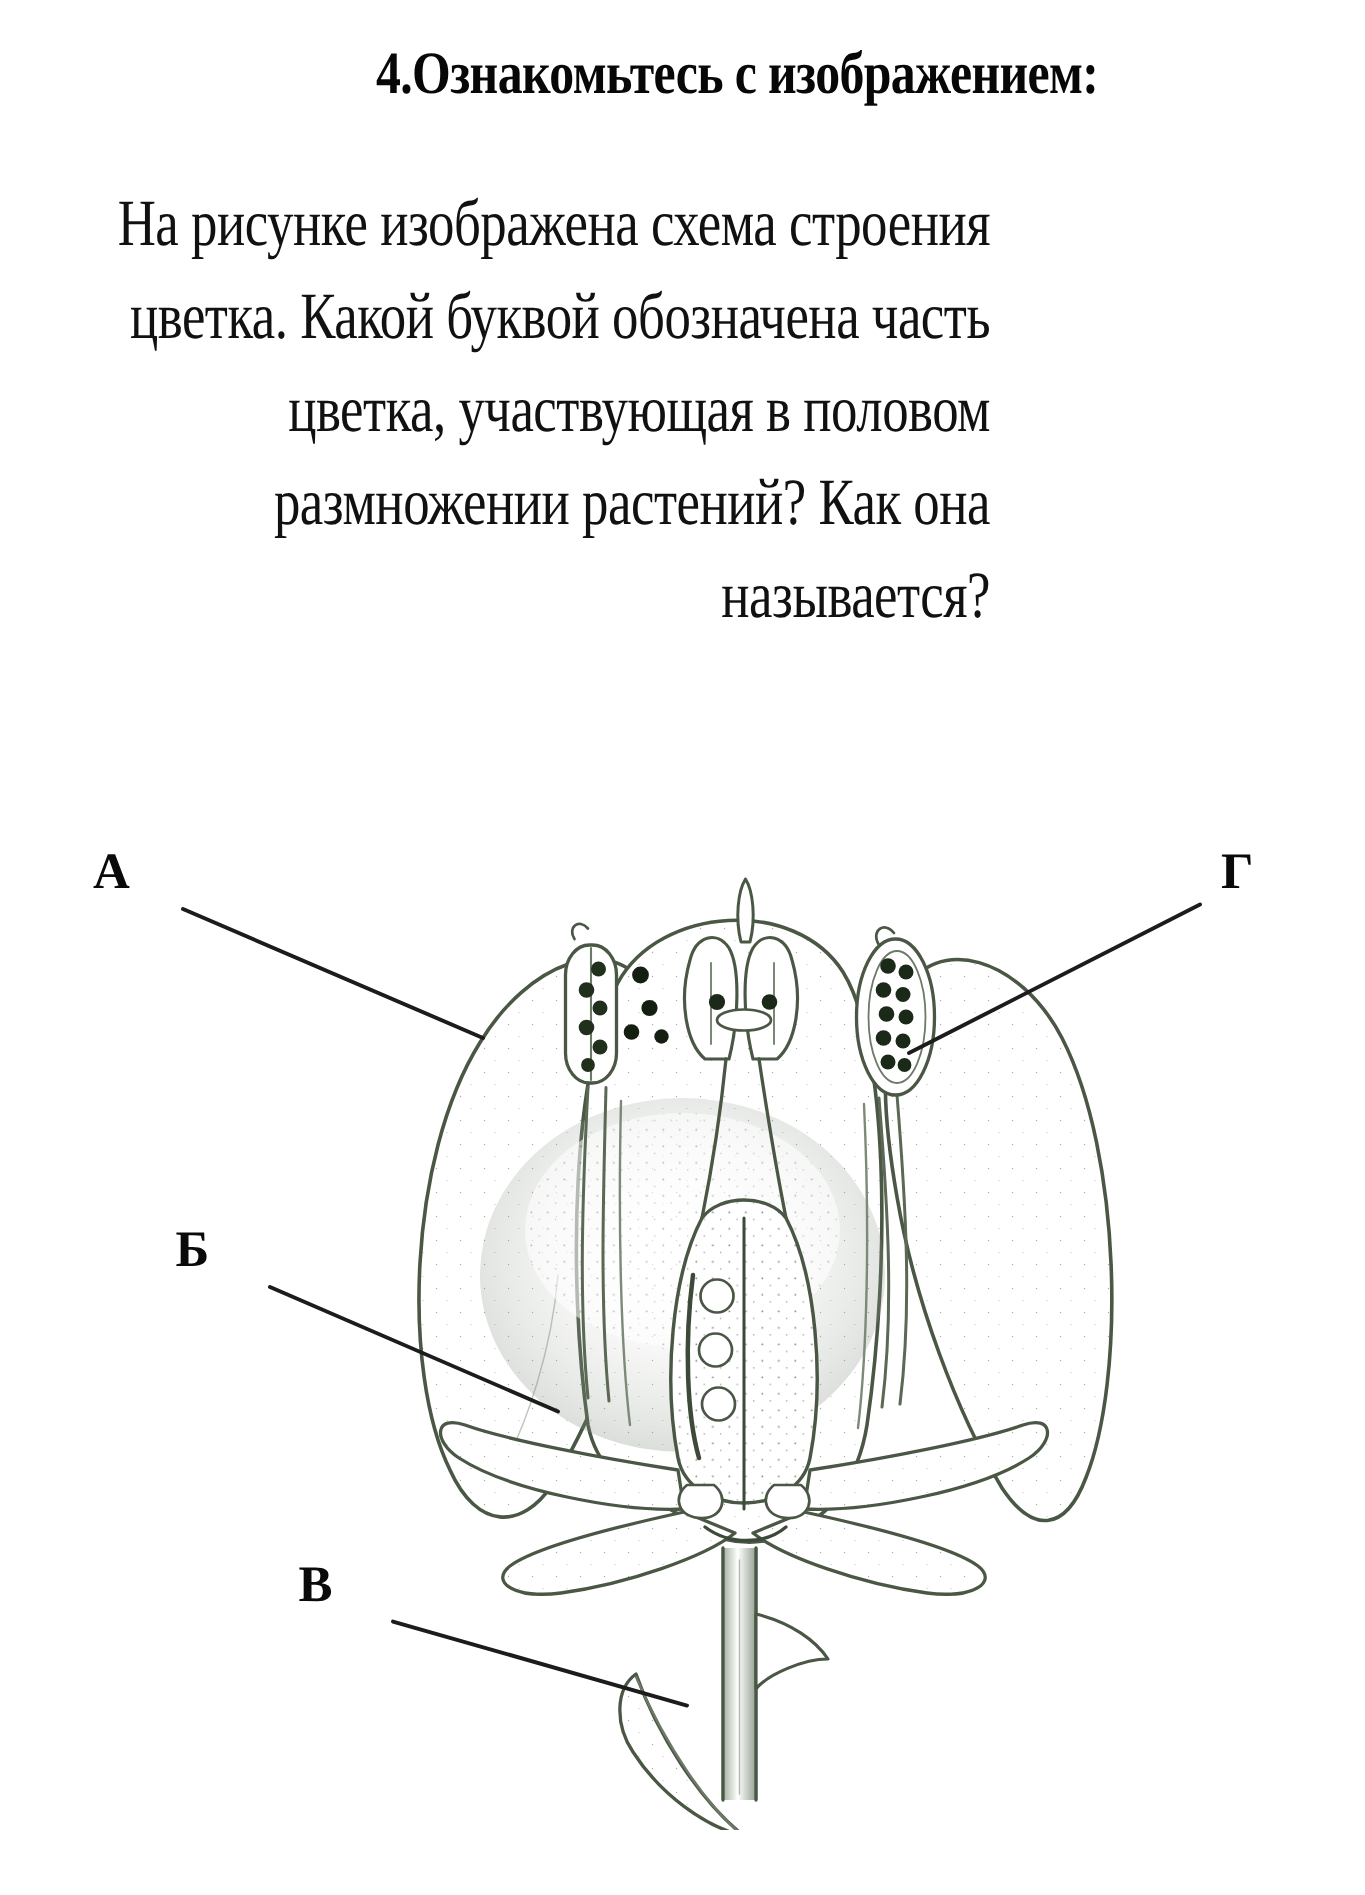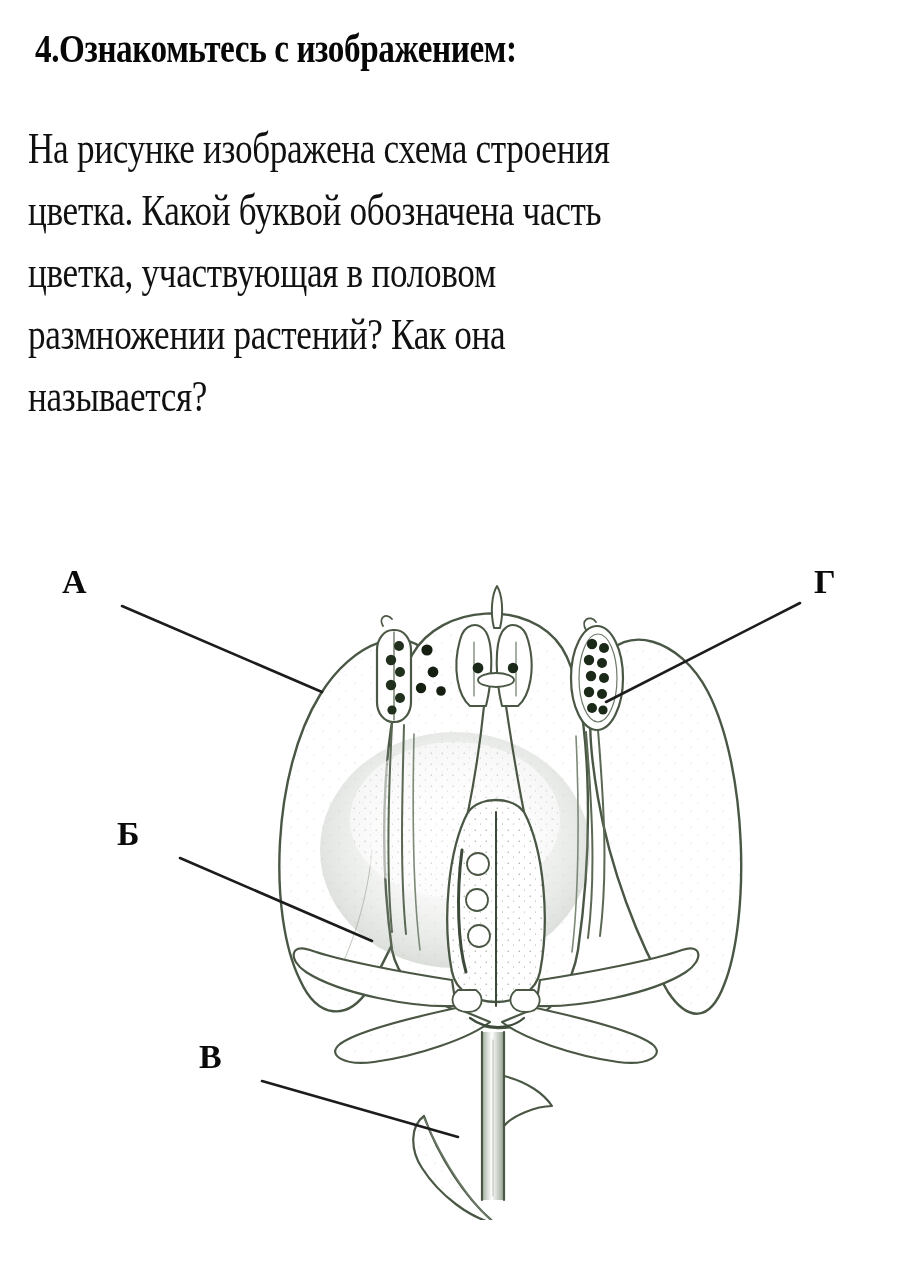--- a/index.html
+++ b/index.html
@@ -8,20 +8,21 @@
     background: #ffffff;
   }
   #page {
     position: relative;
     width: 910px;
     height: 1263px;
     background: #ffffff;
     overflow: hidden;
     font-family: "Liberation Serif", "DejaVu Serif", serif;
     color: #0b0b0b;
+    text-align: right;
   }
 
   
   #question-title {
     position: absolute;
     left: 35px;
     top: 26px;
     width: 840px;
     font-family: "Liberation Serif", "DejaVu Serif", serif;
     font-weight: 700;

